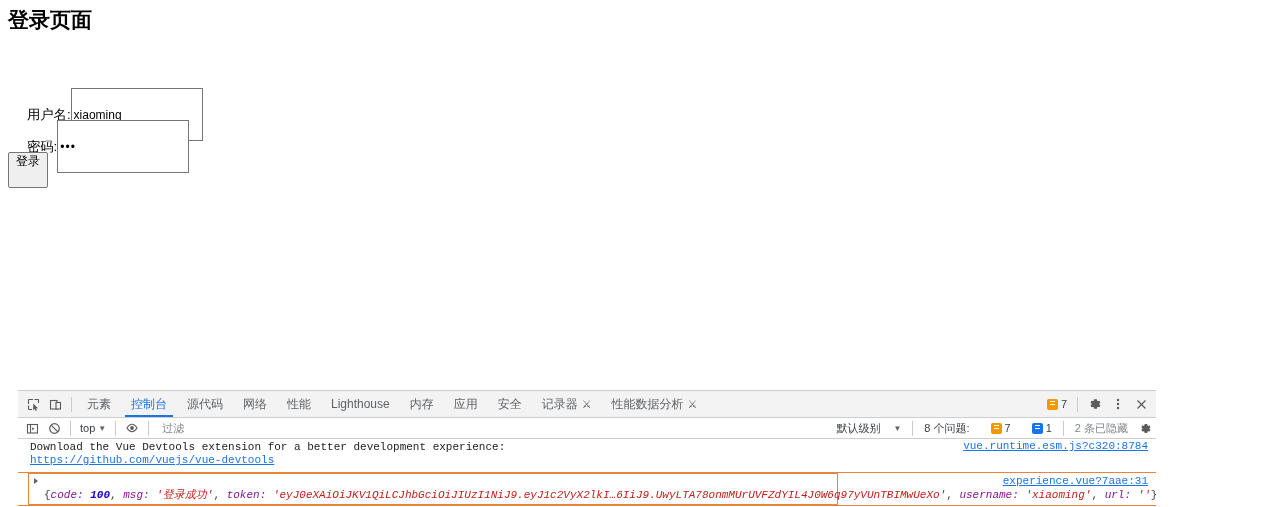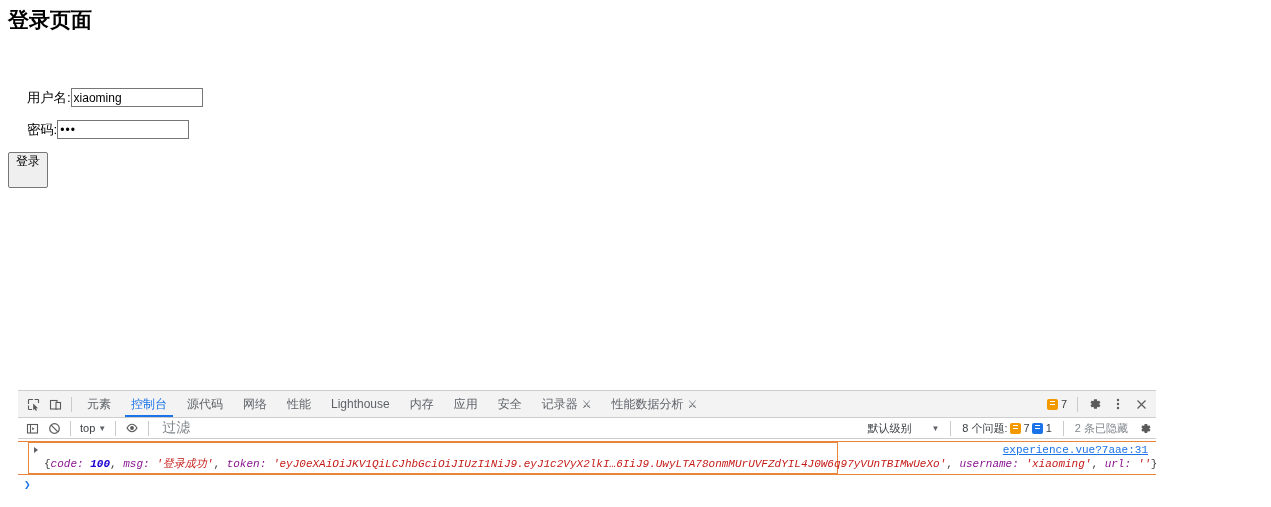--- a/index.html
+++ b/index.html
@@ -49,21 +49,21 @@
   .form-label {
     font-size: 13.3px;
     color: #000;
     vertical-align: middle;
     font-family: "Liberation Sans", sans-serif;
     margin-left: 19px;
   }
   .form-input {
     font-family: "Liberation Sans", sans-serif;
     font-size: 12px;
-    padding: 1px 2px;
+    padding: 18px 2px;
     border: 1px solid #767676;
     background: #fff;
     color: #000;
     vertical-align: middle;
     height: 15px;
     box-sizing: content-box;
     outline: none;
   }
   #username-input { width: 126px; }
   #password-input { width: 126px; letter-spacing: 1px; }
@@ -211,43 +211,43 @@
     padding: 0 4px;
     cursor: default;
     font-family: "Liberation Sans", sans-serif;
   }
   .caret { font-size: 8px; color: #5f6368; }
   .filter-input {
     flex: 0 0 auto;
     width: 190px;
     border: none;
     outline: none;
-    font-size: 14px;
-    font-family: Liberation Mono, monospace;
+    font-size: 11px;
+    font-family: Liberation Sans, sans-serif;
     color: #202124;
     background: transparent;
     margin-left: 6px;
     height: 17px;
   }
   .filter-input::placeholder { color: #80868b; }
   .bar-spacer { flex: 1; }
   .level-select {
     font-size: 11px;
     color: #3c4043;
     display: inline-flex;
     align-items: center;
-    gap: 20px;
+    gap: 13px;
     padding: 0 6px;
     cursor: default;
     white-space: nowrap;
   }
   .issues-box {
     display: inline-flex;
     align-items: center;
-    gap: 2px;
+    gap: 21px;
     font-size: 11px;
     color: #3c4043;
     padding: 0 6px;
     white-space: nowrap;
   }
   .issues-count { display: inline-flex; align-items: center; gap: 3px; }
   .hidden-note {
     font-size: 11px;
     color: #80868b;
     padding: 0 6px;
@@ -502,20 +502,25 @@
     <span class="icon-btn">
       <svg width="13" height="13" viewBox="0 0 16 16">
         <path fill="#5a5a5a" d="M8 5.3a2.7 2.7 0 100 5.4 2.7 2.7 0 000-5.4zm0 4.2a1.5 1.5 0 110-3 1.5 1.5 0 010 3z"></path>
         <path fill="#5a5a5a" d="M13.9 9.1l-1.2-.7a4.9 4.9 0 000-.8l1.2-.7a.4.4 0 00.15-.5l-1.1-2a.4.4 0 00-.5-.17l-1.3.5a4.9 4.9 0 00-.7-.4l-.2-1.4a.4.4 0 00-.4-.33H7.15a.4.4 0 00-.4.33l-.2 1.4c-.25.1-.48.24-.7.4l-1.3-.5a.4.4 0 00-.5.17l-1.1 2a.4.4 0 00.15.5l1.2.7a4.9 4.9 0 000 .8l-1.2.7a.4.4 0 00-.15.5l1.1 2c.1.18.3.25.5.17l1.3-.5c.22.16.45.3.7.4l.2 1.4c.03.2.2.33.4.33h2.7a.4.4 0 00.4-.33l.2-1.4c.25-.1.48-.24.7-.4l1.3.5c.2.08.4.01.5-.17l1.1-2a.4.4 0 00-.15-.5z"></path>
       </svg>
     </span>
   </div>
 
   <div class="console-body">
 
+    <div class="msg msg-vue">
+      <div>Download the Vue Devtools extension for a better development experience:</div>
+      <div class="vue-link">https://github.com/vuejs/vue-devtools</div>
+      <span class="src-link">vue.runtime.esm.js?c320:8784</span>
+    </div>
 
     <div class="msg msg-object">
       <span class="obj-frame"></span>
       <span class="arrow"></span>
       <span class="obj-text"><span class="k-punc">{</span><span class="k-prop">code: </span><span class="k-num">100</span><span class="k-punc">, </span><span class="k-prop">msg: </span><span class="k-str">'登录成功'</span><span class="k-punc">, </span><span class="k-prop">token: </span><span class="k-str">'eyJ0eXAiOiJKV1QiLCJhbGciOiJIUzI1NiJ9.eyJ1c2VyX2lkI…6IiJ9.UwyLTA78onmMUrUVFZdYIL4J0W6q97yVUnTBIMwUeXo'</span><span class="k-punc">, </span><span class="k-prop">username: </span><span class="k-str">'xiaoming'</span><span class="k-punc">, </span><span class="k-prop">url: </span><span class="k-str">''</span><span class="k-punc">}</span></span>
       <span class="src-link">experience.vue?7aae:31</span>
     </div>
 
     <div class="prompt-row">
       <span class="prompt-caret">❯</span>

